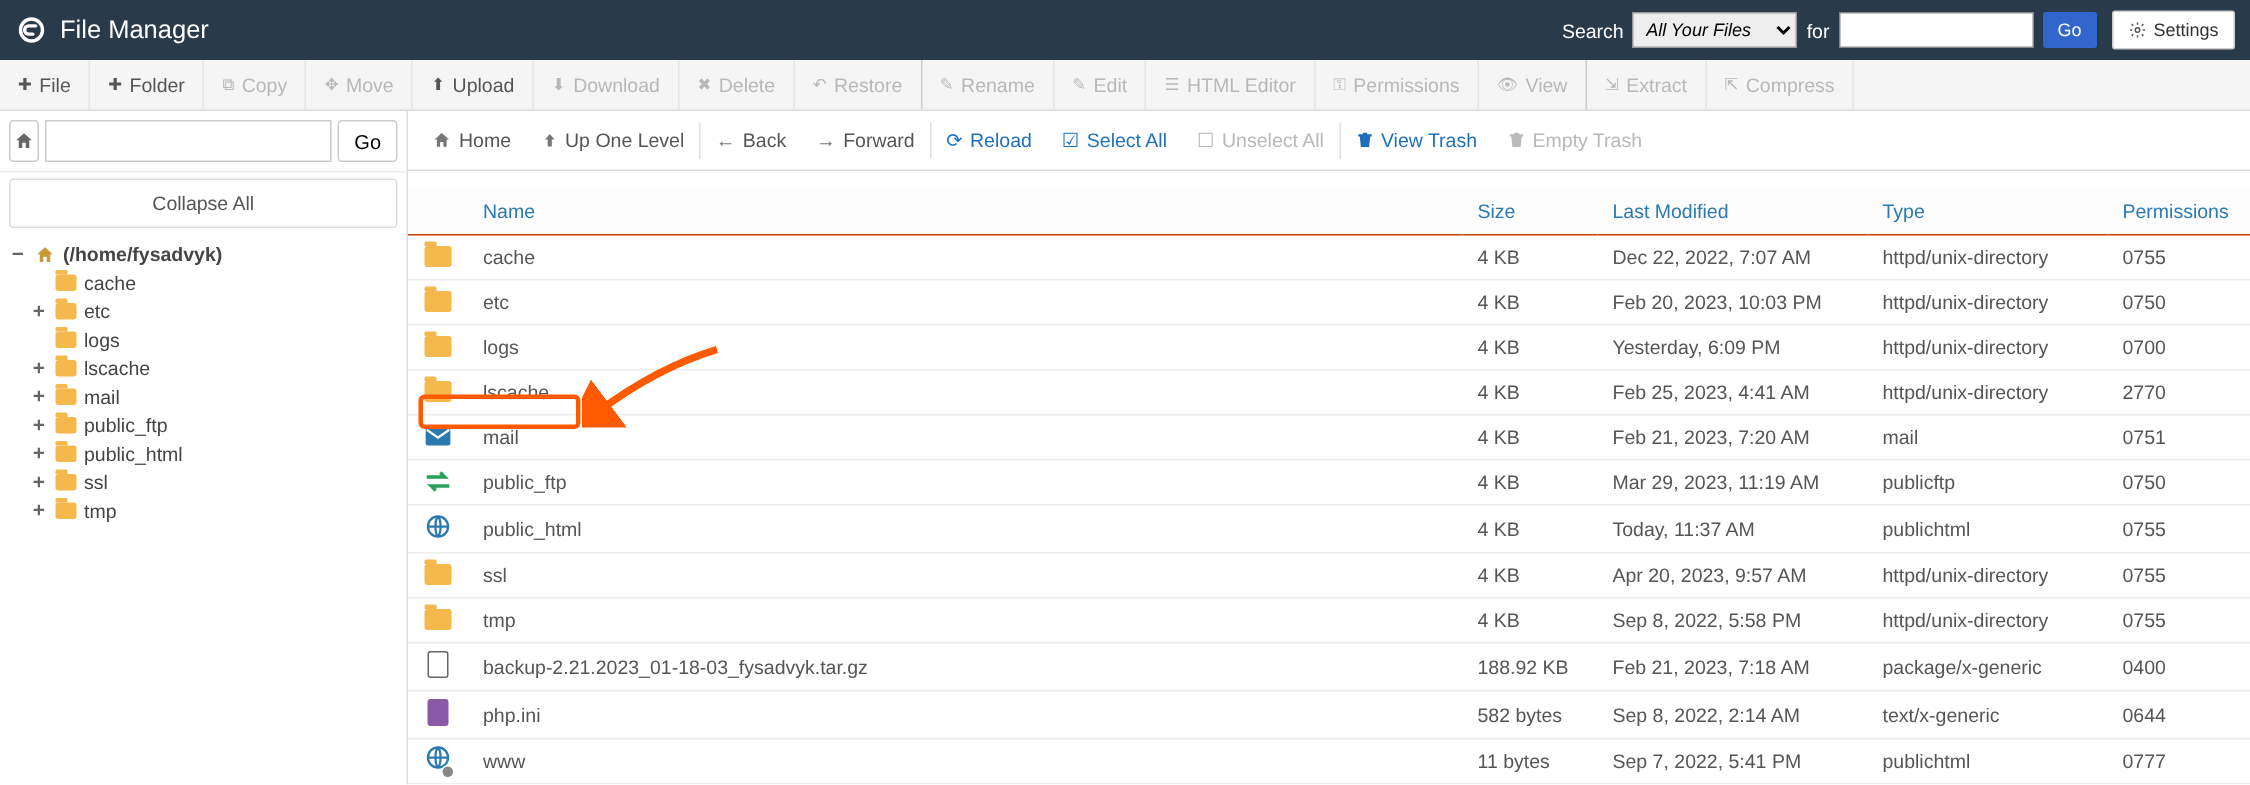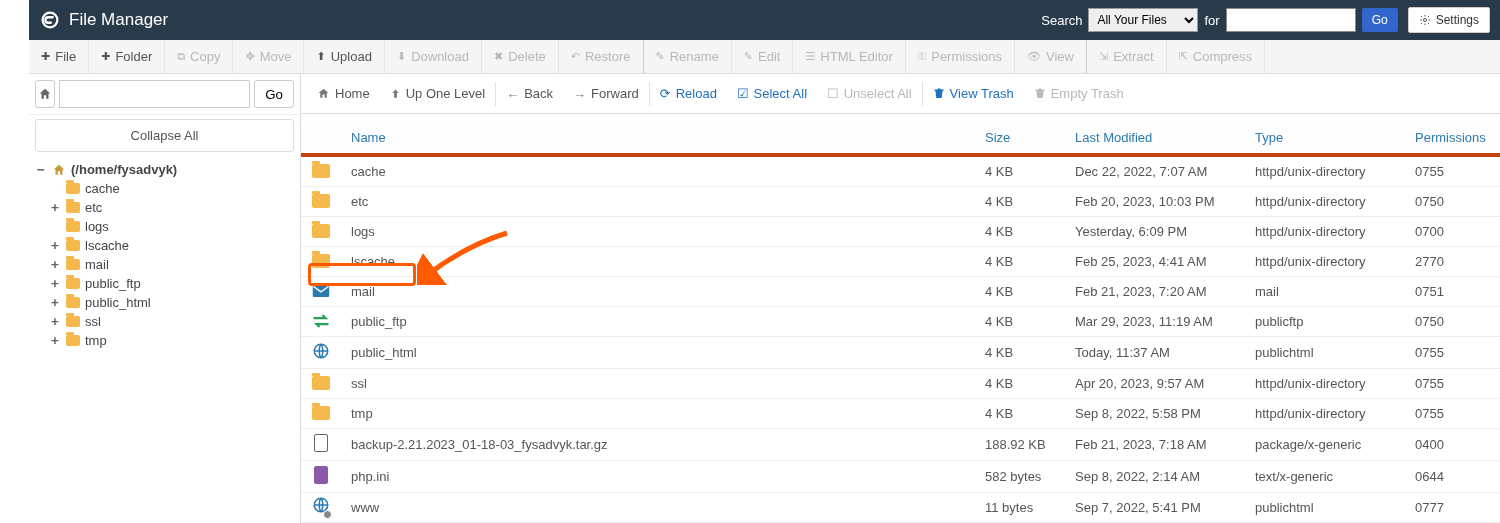--- a/index.html
+++ b/index.html
@@ -5,21 +5,21 @@
   * { box-sizing: border-box; margin: 0; padding: 0; }
   body { font-family: -apple-system, BlinkMacSystemFont, "Segoe UI", Arial, sans-serif; font-size: 13px; color: #333; background: #fff; width: 1500px; }
   
   
   .header-bar { background: #293a4a; height: 40px; display: flex; align-items: center; padding: 0 10px; color: #fff; }
   .header-bar .logo { display: flex; align-items: center; gap: 8px; font-size: 17px; }
   .header-bar .logo svg { width: 22px; height: 22px; }
   .header-bar .spacer { flex: 1; }
   .header-bar .search-area { display: flex; align-items: center; gap: 6px; }
   .header-bar .search-area label { font-size: 13px; color: #fff; }
-  .header-bar select { font-size: 12px; padding: 2px 4px; height: 24px; width: 110px; background:#eee; border:1px solid #999; }
+  .header-bar select { font-size: 12px; padding: 2px 4px; height: 24px; width: 110px; background:#eee; border:1px solid #999;font-style:italic; }
   .header-bar input[type=text] { height: 24px; width: 130px; border: 1px solid #888; padding: 0 4px; font-size:12px; background:#fff; }
   .header-bar .go-btn { background: #36c; color: #fff; border: none; height: 24px; padding: 0 10px; font-size: 12px; cursor: pointer; border-radius:2px;}
   .header-bar .settings-btn { background: #fff; color: #333; border: 1px solid #ccc; height: 26px; padding: 0 10px; font-size: 12px; margin-left: 10px; cursor: pointer; display:flex; align-items:center; gap:5px; border-radius:2px;}
   
   
   .main-toolbar { background: #f5f5f5; border-bottom: 1px solid #ddd; height: 34px; display: flex; align-items: stretch; }
   .main-toolbar .tb-item { display: flex; align-items: center; gap: 5px; padding: 0 12px; font-size: 13px; cursor: pointer; border-right: 1px solid #e5e5e5; color:#555;}
   .main-toolbar .tb-item.disabled { color: #b8b8b8; cursor: default; }
   .main-toolbar .tb-item.sep { border-right: 1px solid #ccc; }
   
@@ -46,38 +46,38 @@
   
   
   .nav-toolbar { height: 40px; border-bottom: 1px solid #ddd; display: flex; align-items: center; padding: 0 6px; }
   .nav-toolbar .nb-item { display: flex; align-items: center; gap: 5px; padding: 0 10px; height: 100%; cursor: pointer; font-size: 13px; color:#555;}
   .nav-toolbar .nb-item.blue { color: #1e70bf; }
   .nav-toolbar .nb-item.disabled { color: #b8b8b8; }
   .nav-toolbar .divider { width:1px; height:24px; background:#e0e0e0;}
   
   
   .file-table { width: 100%; border-collapse: collapse; table-layout: fixed; }
-  .file-table th { text-align: left; padding: 8px 10px; font-weight: normal; color: #2a7ab0; font-size: 13px; border-bottom: 4px solid #c2410c; background:#fdfdfd; cursor:pointer;}
+  .file-table th { text-align: left; padding: 8px 10px; font-weight: normal; color: #2a7ab0; font-size: 13px; border-bottom: 1px solid #c2410c; background:#fdfdfd; cursor:pointer;}
   .file-table td { padding: 5px 10px; font-size: 13px; border-bottom: 1px solid #eee; color:#555; white-space:nowrap; overflow:hidden; text-overflow:ellipsis;}
   .file-table .icon-cell { width: 40px; text-align:center; }
   .file-table .icon-cell .fi { width:18px; height:18px; display:inline-flex; align-items:center; justify-content:center;}
   .col-size{width:90px;} .col-mod{width:180px;} .col-type{width:160px;} .col-perm{width:95px;}
   
   
   .folder-ico { width:18px;height:14px;background:#f5b84c;border-radius:2px;position:relative;display:inline-block;}
   .folder-ico::before{content:"";position:absolute;top:-3px;left:0;width:8px;height:3px;background:#f5b84c;border-radius:1px 1px 0 0;}
   .folder-ico.link::after{content:"";position:absolute;bottom:-3px;right:-3px;width:9px;height:9px;background:#888;border-radius:50%;border:1px solid #fff;}
   .file-ico{width:14px;height:18px;border:1px solid #888;border-radius:2px;display:inline-block;background:#fff;}
   .file-ico.purple{background:#8a5aa8;border-color:#8a5aa8;}
   
   
   .annotation { position: absolute; pointer-events: none; }
   .red-box { position:absolute; border: 3px solid #ff5a00; border-radius:4px; }
   
-  .wrap{position:relative;margin-left:29px;}
+  .wrap{position:relative;}
 </style>
 </head>
 <body>
 
 <div class="wrap">
 
 <div class="header-bar">
   <div class="logo">
     <svg viewBox="0 0 24 24" fill="none" stroke="#fff" stroke-width="2.5">
           <circle cx="12" cy="12" r="8"></circle>

